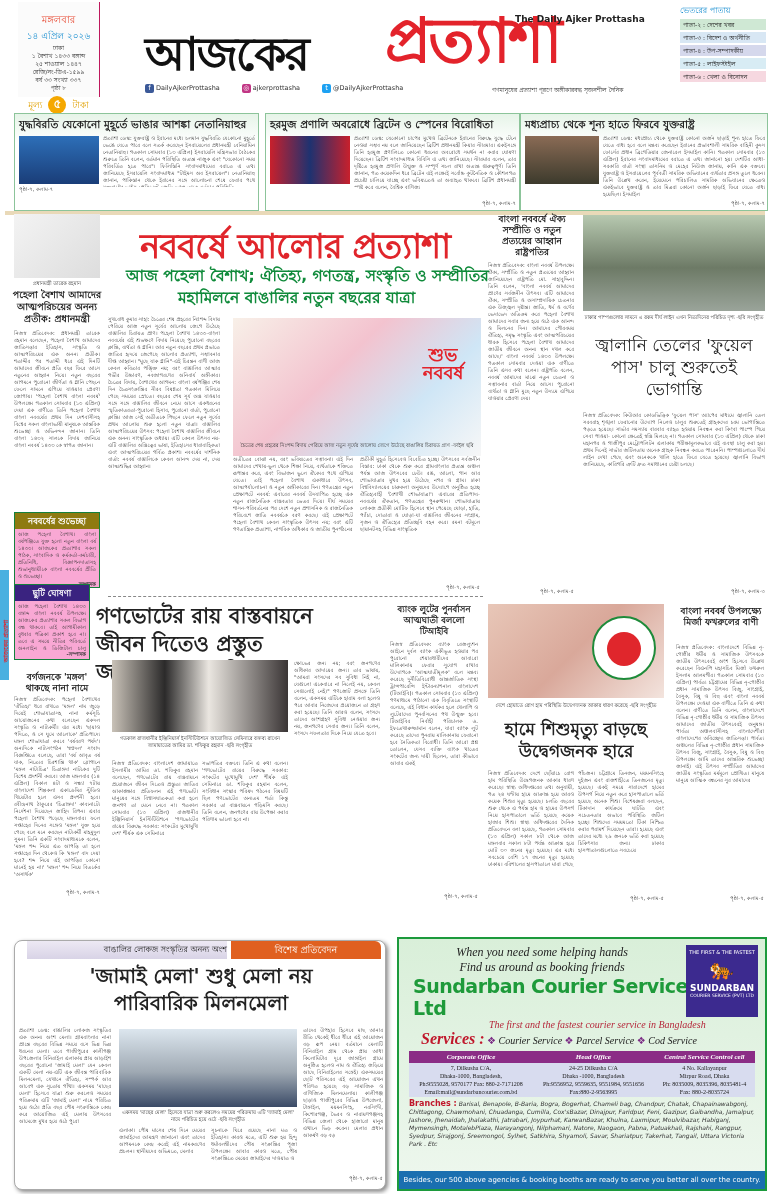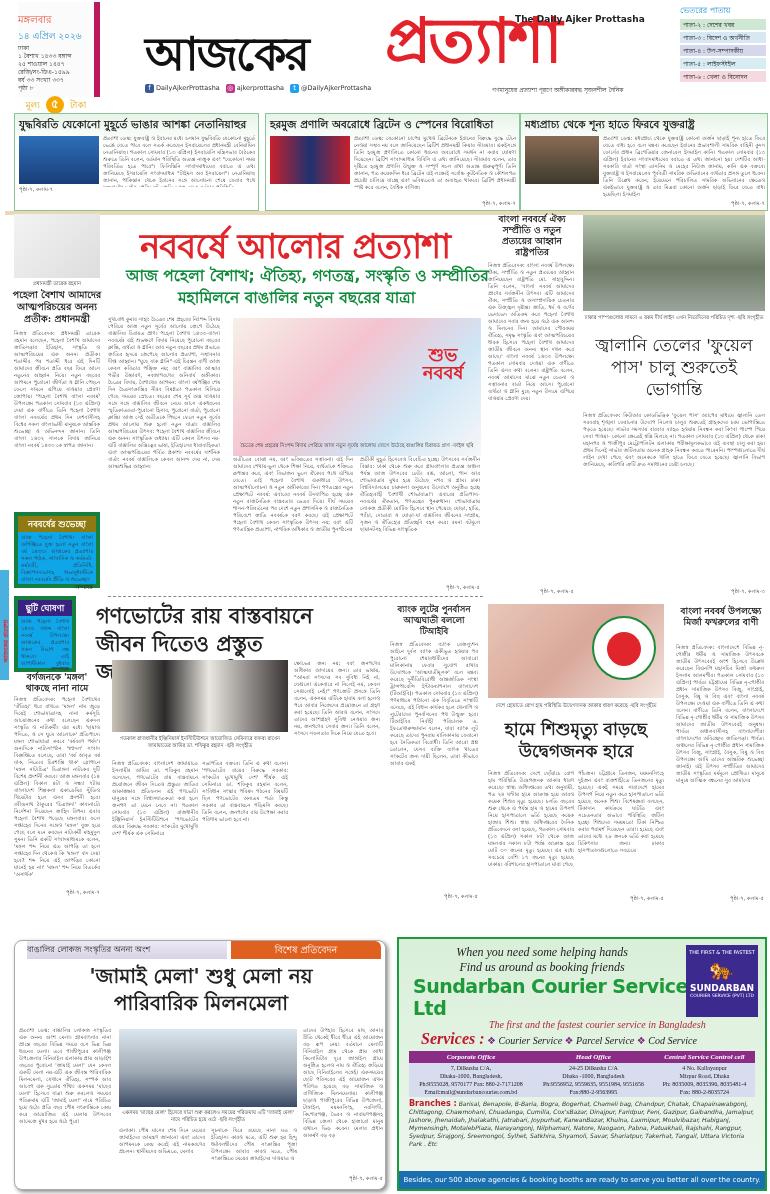--- a/index.html
+++ b/index.html
@@ -1,47 +1,47 @@
 <!DOCTYPE html>
 <html><head>
 <meta charset="utf-8">
 <style>
 *{box-sizing:border-box;margin:0;padding:0}
 body{width:770px;height:1194px;background:#fff;font-family:"DejaVu Sans",sans-serif;color:#222;position:relative;overflow:hidden}
 .abs{position:absolute}
 .txt{font-size:5.2px;line-height:7px;color:#333;text-align:justify;overflow:hidden}
 .hd{font-family:"DejaVu Serif",serif}
 
-#datebox{left:18px;top:2px;width:82px;height:95px;background:#fbfbfb;border-right:6px solid #be185d}
+#datebox{left:18px;top:2px;width:82px;height:95px;text-align:center;background:#fbfbfb;border-right:1px solid #be185d}
 #datebox .day{color:#e8503a;font-size:10px;margin-top:10px}
 #datebox .date{color:#1a8fd0;font-size:9px}
 #datebox .s{font-size:6px;line-height:8px;color:#333}
 #datebox .price{display:flex;align-items:center;justify-content:center;gap:6px;margin-top:4px;color:#e0a000;font-size:9px}
 #datebox .coin{width:18px;height:18px;border-radius:50%;background:#f5a800;color:#fff;font-weight:bold;font-size:12px;display:flex;align-items:center;justify-content:center}
 #logo-black{left:145px;top:28px;font-size:46px;font-weight:bold;letter-spacing:-2px;color:#111;line-height:52px}
 #logo-red{left:385px;top:0px;font-size:62px;font-weight:bold;color:#e3232b;line-height:82px;letter-spacing:-3px}
 #logo-en{left:515px;top:14px;font-size:9px;font-weight:bold;color:#222}
 #tagline{left:492px;top:85px;font-size:6px;color:#333}
-#social{left:145px;top:84px;display:flex;gap:6px;font-size:6.5px;color:#333;align-items:center}
+#social{left:145px;top:84px;display:flex;gap:22px;font-size:6.5px;color:#333;align-items:center}
 .si{display:inline-block;width:9px;height:9px;border-radius:2px;color:#fff;font-size:7px;text-align:center;line-height:9px;margin-right:2px;vertical-align:middle}
 #inside{left:680px;top:4px;width:86px}
 #inside .ttl{color:#1a8fd0;font-size:8px;margin-bottom:2px}
 #inside .row{font-size:6px;height:11px;line-height:11px;padding-left:3px;margin-bottom:2px;color:#222}
 
 .topbox{top:113px;height:98px;border:1px solid #8cc49a;background:linear-gradient(#e6f4e8,#fff 30%)}
 .topbox .h{font-size:10.5px;font-weight:bold;color:#222;padding:3px 4px;white-space:nowrap;overflow:hidden}
 .topbox .img{position:absolute;top:22px;width:80px;height:48px}
 .topbox .b{position:absolute;top:21px}
 .divbar{left:5px;top:211px;width:760px;height:4px;background:#e9d9b8}
 
 #lead-title{left:140px;top:220px;font-size:34px;color:#e0252b;font-weight:bold;white-space:nowrap;letter-spacing:-1px}
 #lead-sub1{left:126px;top:264px;font-size:15.5px;color:#0f8a3a;white-space:nowrap;font-weight:bold}
 #lead-sub2{left:178px;top:286px;font-size:15.5px;color:#0f8a3a;white-space:nowrap;font-weight:bold}
 .pm-img{left:14px;top:214px;width:86px;height:64px;background:linear-gradient(135deg,#f3f3f3,#ddd)}
-.boxg{border:4px solid #15803d;background:#0ea5e9}
+.boxg{border:1px solid #15803d;background:#f9a8d4}
 .bnr{height:22px;color:#fff;font-size:11px;text-align:center;line-height:22px;font-weight:bold}
 .cap{font-size:5px;color:#333;text-align:center;line-height:7px}
 
 #ad{left:397px;top:937px;width:370px;height:254px;border:2px solid #1c9a3c;background:linear-gradient(#d9efd9,#eef7ee)}
 #ad .t1{font-family:"Liberation Serif",serif;font-style:italic;font-size:12px;color:#222;text-align:center}
 #ad .brand{font-size:19px;font-weight:bold;color:#1e9a3a;margin-left:14px;letter-spacing:-0.5px}
 #ad .slogan{font-family:"Liberation Serif",serif;font-style:italic;font-size:10px;color:#b5273a;margin-left:90px}
 #ad .svc{font-family:"Liberation Serif",serif;font-size:10px;margin-left:22px;color:#222}
 #ad .svc b{color:#c0182c;font-size:16px;font-style:italic}
 #ad table{border-collapse:collapse;margin:3px 10px;width:346px;font-family:"Liberation Serif",serif}
@@ -111,21 +111,21 @@
 <div class="abs pm-img"></div>
 <div class="abs cap" style="left:14px;top:280px;width:86px">প্রধানমন্ত্রী তারেক রহমান</div>
 <div class="abs hd" style="left:12px;top:289px;width:90px;font-size:9.5px;font-weight:bold;text-align:center;line-height:12px">পহেলা বৈশাখ আমাদের আত্মপরিচয়ের অনন্য প্রতীক: প্রধানমন্ত্রী</div>
 <div class="abs txt" style="left:14px;top:330px;width:86px;height:180px">নিজস্ব প্রতিবেদক: প্রধানমন্ত্রী তারেক রহমান বলেছেন, পহেলা বৈশাখ আমাদের জাতিসত্তার ইতিহাস, সংস্কৃতি ও আত্মপরিচয়ের এক অনন্য প্রতীক। শতাব্দীর পর শতাব্দী ধরে এই দিনটি আমাদের জীবনে প্রতি বছর ফিরে আসে নতুনের আহ্বান নিয়ে। নতুন বছরের আগমনে পুরোনো জীর্ণতা ও গ্লানি পেছনে ফেলে সামনে এগিয়ে যাওয়ার প্রেরণা জোগায়। 'পহেলা বৈশাখ বাংলা নববর্ষ' উপলক্ষ্যে গতকাল সোমবার (১৩ এপ্রিল) দেয়া এক বাণীতে তিনি পহেলা বৈশাখ বাংলা নববর্ষের প্রথম দিন দেশবাসীসহ বিশ্বের সকল বাংলাভাষী মানুষকে আন্তরিক শুভেচ্ছা ও অভিনন্দন জানান। তিনি বাংলা ১৪৩২ সালকে বিদায় জানিয়ে বাংলা নববর্ষ ১৪৩৩ কে স্বাগত জানান।</div>
 
 <div class="abs boxg" style="left:14px;top:512px;width:86px;height:76px">
   <div class="bnr" style="background:#8e7a10;height:16px;line-height:16px;font-size:8.5px">নববর্ষের শুভেচ্ছা</div>
   <div class="txt" style="padding:2px 3px;height:52px">আজ পহেলা বৈশাখ। বাংলা বর্ষপঞ্জিতে যুক্ত হলো নতুন বাংলা বর্ষ ১৪৩৩। আজকের প্রত্যাশার সকল পাঠক, সাংবাদিক ও কর্মকর্তা-কর্মচারী, প্রতিনিধি, বিজ্ঞাপনদাতাসহ শুভানুধ্যায়ীকে বাংলা নববর্ষের প্রীতি ও শুভেচ্ছা।</div>
   <div class="txt" style="text-align:right;padding-right:3px;font-weight:bold">-সম্পাদক</div>
 </div>
-<div class="abs boxg" style="left:14px;top:596px;width:62px;height:76px">
+<div class="abs boxg" style="left:14px;top:584px;width:76px;height:76px">
   <div class="bnr" style="background:#3a2380;height:16px;line-height:16px;font-size:8.5px">ছুটি ঘোষণা</div>
   <div class="txt" style="padding:2px 3px;height:50px">আজ পহেলা বৈশাখ ১৪৩৩ বঙ্গাব্দ বাংলা নববর্ষ উপলক্ষ্যে আজকের প্রত্যাশার সকল বিভাগ বন্ধ থাকবে। তাই আগামীকাল বুধবার পত্রিকা প্রকাশ হবে না। তবে এ সময়ে নীতির পরিবর্তে অনলাইন ও ডিজিটাল চালু থাকবে।</div>
   <div class="txt" style="text-align:right;padding-right:3px;font-weight:bold">-সম্পাদক</div>
 </div>
 <div class="abs" style="left:0;top:570px;width:9px;height:110px;background:#4ab0e0"></div>
 <div class="abs" style="left:0;top:620px;width:9px;font-size:6px;writing-mode:vertical-rl;transform:rotate(180deg);color:#e3232b;font-weight:bold">আজকের প্রত্যাশা</div>
 
 <div class="abs hd" style="left:14px;top:672px;width:86px;font-size:9px;font-weight:bold;text-align:center;line-height:11px">বর্গজনকে 'মঙ্গল' থাকছে নানা নামে</div>
 <div class="abs txt" style="left:14px;top:696px;width:86px;height:190px">নিজস্ব প্রতিবেদক: পহেলা বৈশাখের 'ঐতিহ্য' ধরে রাখতে 'মঙ্গল' নাম জুড়ে দিয়েই শোভাযাত্রাসহ নানা কর্মসূচি আয়োজনের কথা বলেছেন একদল সংস্কৃতি ও নাট্যকর্মী। এর মধ্যে 'ছায়াও পদিতে, ও সে ঘুমে আলোকে' প্রতিপাদ্যে মঙ্গল শোভাযাত্রা করবে 'বর্ষবরণ পর্ষদ'। অন্যদিকে নাট্যসংগঠন 'স্বপ্নদল' সংবাদ বিজ্ঞপ্তিতে বলেছে, তারা 'বর্ষ আবৃত বর্ষ যাক, নিত্যের চিরশান্তি থাক' স্লোগানে 'মঙ্গল নাট্যচিত্র' চিত্রাঙ্গদা নাটকের দুটি বিশেষ প্রদর্শনী করবে। আজ মঙ্গলবার (১৪ এপ্রিল) বিকাল ৪টা ও সন্ধ্যা ৭টায় বাংলাদেশ শিল্পকলা একাডেমির স্টুডিও থিয়েটার হলে এসব প্রদর্শনী হবে। রবীন্দ্রনাথ ঠাকুরের 'চিত্রাঙ্গদা' কাব্যনাট্যে নির্দেশনা দিয়েছেন জাহিদ রিপন। এবার পহেলা বৈশাখ পড়েছে মঙ্গলবার। ফলে সপ্তাহের দিনের সঙ্গেও 'মঙ্গল' যুক্ত হয়ে গেছে বলে মনে করছেন নাট্যকর্মী মাহমুদুল সুমন। তিনি একটি সংবাদমাধ্যমকে বলেন, 'মঙ্গল শব্দ নিয়ে এত আপত্তি তা হলে সপ্তাহের দিন থেকেও কি 'মঙ্গল' বাদ দেয়া হবে? শব্দ নিয়ে এই আপত্তির কোনো মানেই হয় না।' 'মঙ্গল' শব্দ নিয়ে বিতর্কের 'অসার্থক'</div>
 <div class="abs txt" style="left:14px;top:889px;width:86px;text-align:right">পৃষ্ঠা-৭, কলাম-৭</div>
@@ -173,21 +173,21 @@
 <div class="abs hd" style="left:488px;top:718px;width:176px;font-size:17px;font-weight:bold;text-align:center;line-height:22px">হামে শিশুমৃত্যু বাড়ছে উদ্বেগজনক হারে</div>
 <div class="abs txt" style="left:488px;top:770px;width:86px;height:125px">নিজস্ব প্রতিবেদক: দেশে ছোঁয়াচে রোগ হাম পরিস্থিতি উদ্বেগজনক আকার ধারণ করেছে। স্বাস্থ্য অধিদপ্তরের তথ্য অনুযায়ী, গত ২৪ ঘণ্টায় হামে আক্রান্ত হয়ে আরও কয়েক শিশুর মৃত্যু হয়েছে। চলতি বছরের শুরু থেকে এ পর্যন্ত হাম ও হামের উপসর্গ নিয়ে হাসপাতালে ভর্তি হয়েছে কয়েক হাজার শিশু। স্বাস্থ্য অধিদপ্তরের দৈনিক প্রতিবেদনে বলা হয়েছে, গতকাল সোমবার (১৩ এপ্রিল) সকাল ৮টা থেকে আজ মঙ্গলবার সকাল ৮টা পর্যন্ত আক্রান্ত হয়ে মোট ৩০ জনের মৃত্যু হয়েছে। এর মধ্যে সবচেয়ে বেশি ১৭ জনের মৃত্যু হয়েছে ঢাকায়। বরিশালের হাসপাতালে মারা গেছে</div>
 <div class="abs txt" style="left:578px;top:770px;width:86px;height:125px">পাঁচজন। চট্টগ্রামে তিনজন, ময়মনসিংহে দুইজন এবং রাজশাহীতে তিনজনের মৃত্যু হয়েছে। একই সময়ে সারাদেশে হামের উপসর্গ নিয়ে নতুন করে হাসপাতালে ভর্তি হয়েছে অনেক শিশু। বিশেষজ্ঞরা বলছেন, টিকাদান কার্যক্রমে ঘাটতি এবং সচেতনতার অভাবে পরিস্থিতি জটিল হচ্ছে। শিশুদের সময়মতো টিকা নিশ্চিত করার পরামর্শ দিয়েছেন তারা। হয়েছে এবং তাদের মধ্যে ২৯ জনকে ভর্তি করা হয়েছে চিকিৎসার জন্য। ঢাকার হাসপাতালগুলোতে সবচেয়ে</div>
 <div class="abs txt" style="left:578px;top:895px;width:86px;text-align:right">পৃষ্ঠা-৭, কলাম-৫</div>
 
 <div class="abs hd" style="left:676px;top:606px;width:90px;font-size:9px;font-weight:bold;text-align:center;line-height:11px">বাংলা নববর্ষ উপলক্ষ্যে মির্জা ফখরুলের বাণী</div>
 <div class="abs txt" style="left:676px;top:644px;width:88px;height:250px">নিজস্ব প্রতিবেদক: বাংলাদেশে বিভিন্ন নৃ-গোষ্ঠীর ধর্মীয় ও সামাজিক উৎসবকে জাতীয় উৎসবেরই অংশ হিসেবে উল্লেখ করেছেন বিএনপি মহাসচিব মির্জা ফখরুল ইসলাম আলমগীর। গতকাল সোমবার (১৩ এপ্রিল) পার্বত্য চট্টগ্রামের বিভিন্ন নৃ-গোষ্ঠীর প্রধান সামাজিক উৎসব বিজু, সাংগ্রাই, বৈসুক, বিষু ও বিহু এবং বাংলা নববর্ষ উপলক্ষ্যে দেওয়া এক বাণীতে তিনি এ কথা বলেন। বাণীতে তিনি বলেন, বাংলাদেশে বিভিন্ন নৃ-গোষ্ঠীর ধর্মীয় ও সামাজিক উৎসব আমাদের জাতীয় উৎসবেরই অনুষঙ্গ। পার্বত্য অঞ্চলবাসীসহ বাংলাদেশীরা বাংলাদেশের অবিচ্ছেদ্য জাতিসত্তা। পার্বত্য অঞ্চলের বিভিন্ন নৃ-গোষ্ঠীর প্রধান সামাজিক উৎসব বিজু, সাংগ্রাই, বৈসুক, বিষু ও বিহু উপলক্ষ্যে আমি তাদের আন্তরিক শুভেচ্ছা জানাই। এই উৎসব সম্প্রীতির আমাদের জাতীয় সংস্কৃতির মর্মমূলে প্রোথিত। মানুষে মানুষে আত্মিক বন্ধনের সুর আমাদের</div>
 <div class="abs txt" style="left:676px;top:895px;width:88px;text-align:right">পৃষ্ঠা-৭, কলাম-৫</div>
 
 <div class="abs" style="left:14px;top:940px;width:372px;height:250px;border:1px solid #aaa;border-radius:8px;box-shadow:2px 2px 4px #888;background:#fff">
-  <div class="abs" style="left:12px;top:0;width:200px;height:18px;background:linear-gradient(#ede9f4,#d8d3e6);font-size:8px;text-align:left;line-height:18px">বাঙালির লোকজ সংস্কৃতির অনন্য অংশ</div>
+  <div class="abs" style="left:12px;top:0;width:200px;height:18px;background:linear-gradient(#ede9f4,#d8d3e6);font-size:8px;text-align:right;line-height:18px">বাঙালির লোকজ সংস্কৃতির অনন্য অংশ</div>
   <div class="abs" style="left:216px;top:0;width:150px;height:18px;background:#e06020;color:#fff;font-size:9.5px;text-align:center;line-height:18px;border-radius:0 6px 0 0">বিশেষ প্রতিবেদন</div>
   <div class="abs hd" style="left:30px;top:22px;width:312px;font-size:20px;text-align:center;line-height:27px;font-weight:bold">'জামাই মেলা' শুধু মেলা নয় পারিবারিক মিলনমেলা</div>
   <div class="abs txt" style="left:4px;top:86px;width:92px;height:156px">প্রত্যাশা ডেস্ক: বাঙালির লোকজ সংস্কৃতির এক অনন্য অংশ মেলা। গ্রামবাংলার নানা প্রান্তে বছরের বিভিন্ন সময়ে বসে ভিন্ন ভিন্ন ধরনের মেলা। তবে গাজীপুরের কালীগঞ্জ উপজেলার বিনিরাইল এলাকায় প্রায় আড়াইশ বছরের পুরোনো 'জামাই মেলা' যেন কেবল একটি মেলা নয়-এটি এক জীবন্ত পারিবারিক মিলনমেলা, যেখানে ঐতিহ্য, সম্পর্ক আর আবেগ এক সুতোয় গাঁথা। একসময় 'মাছের মেলা' হিসেবে যাত্রা শুরু করলেও সময়ের পরিক্রমায় এটি 'জামাই মেলা' নামে পরিচিত হয়ে ওঠে। প্রতি বছর পৌষ সংক্রান্তিকে কেন্দ্র করে আয়োজিত এই মেলায় উৎসবের আমেজে মুখর হয়ে ওঠে পুরো</div>
   <div class="abs" style="left:104px;top:88px;width:178px;height:78px;background:linear-gradient(#dce6ee,#9fa9b3 55%,#3a4a66)"></div>
   <div class="abs cap" style="left:104px;top:168px;width:178px">একসময় 'মাছের মেলা' হিসেবে যাত্রা শুরু করলেও সময়ের পরিক্রমায় এটি 'জামাই মেলা' নামে পরিচিত হয়ে ওঠে -ছবি সংগৃহীত</div>
   <div class="abs txt" style="left:104px;top:186px;width:86px;height:56px">এলাকা। পৌষ মাসের শেষ দিনে মেয়ের জামাইদের আমন্ত্রণ জানানো এবং তাদের আগমনকে কেন্দ্র করেই এই নামকরণের প্রচলন। স্থানীয়দের অভিমতে, মেলার</div>
   <div class="abs txt" style="left:196px;top:186px;width:86px;height:56px">সূচনাকে ঘিরে রয়েছে নানা মত ও ইতিহাস। কারও মতে, এটি শুরু হয় হিন্দু ধর্মাবলম্বীদের পৌষ সংক্রান্তির পূজা উপলক্ষে। আবার কারও মতে, পৌষ সংক্রান্তিতে মেয়ের জামাইদের দাওয়াত ও</div>
   <div class="abs txt" style="left:288px;top:86px;width:80px;height:148px">তাদের উপহার হিসেবে মাছ আনার রীতি থেকেই ধীরে ধীরে এই আয়োজন বড় রূপ নেয়। বর্তমানে মেলাটি বিনিরাইল গ্রাম থেকে প্রায় আধা কিলোমিটার দূরে জাঙ্গাইল গ্রামে অনুষ্ঠিত হলেও নাম ও ঐতিহ্য জড়িয়ে আছে বিনিরাইলের সঙ্গেই। একসময়ের ছোট পরিসরের এই আয়োজন এখন পরিণত হয়েছে বড় সামাজিক ও বাণিজ্যিক মিলনমেলায়। কালীগঞ্জ ছাড়াও গাজীপুরের বিভিন্ন উপজেলা, টাঙ্গাইল, ময়মনসিংহ, নরসিংদী, কিশোরগঞ্জ, ভৈরব ও নারায়ণগঞ্জসহ বিভিন্ন জেলা থেকে হাজারো মানুষ এখানে ভিড় করেন। মেলার প্রধান আকর্ষণ বড় বড়</div>
   <div class="abs txt" style="left:288px;top:234px;width:80px;text-align:right">পৃষ্ঠা-৭, কলাম-৫</div>
 </div>

